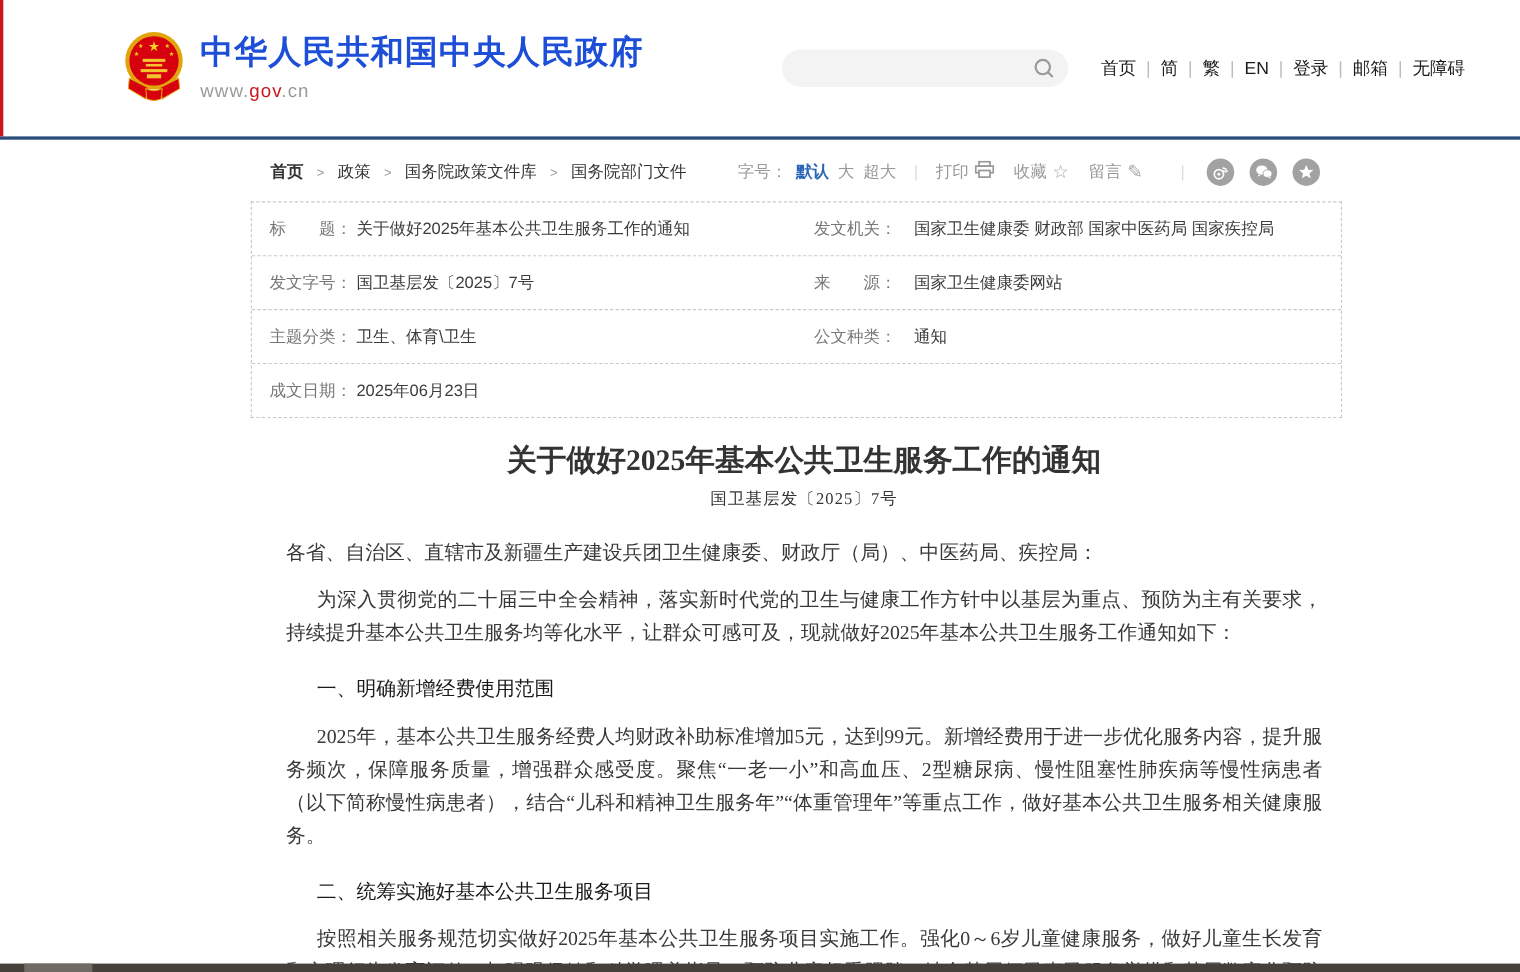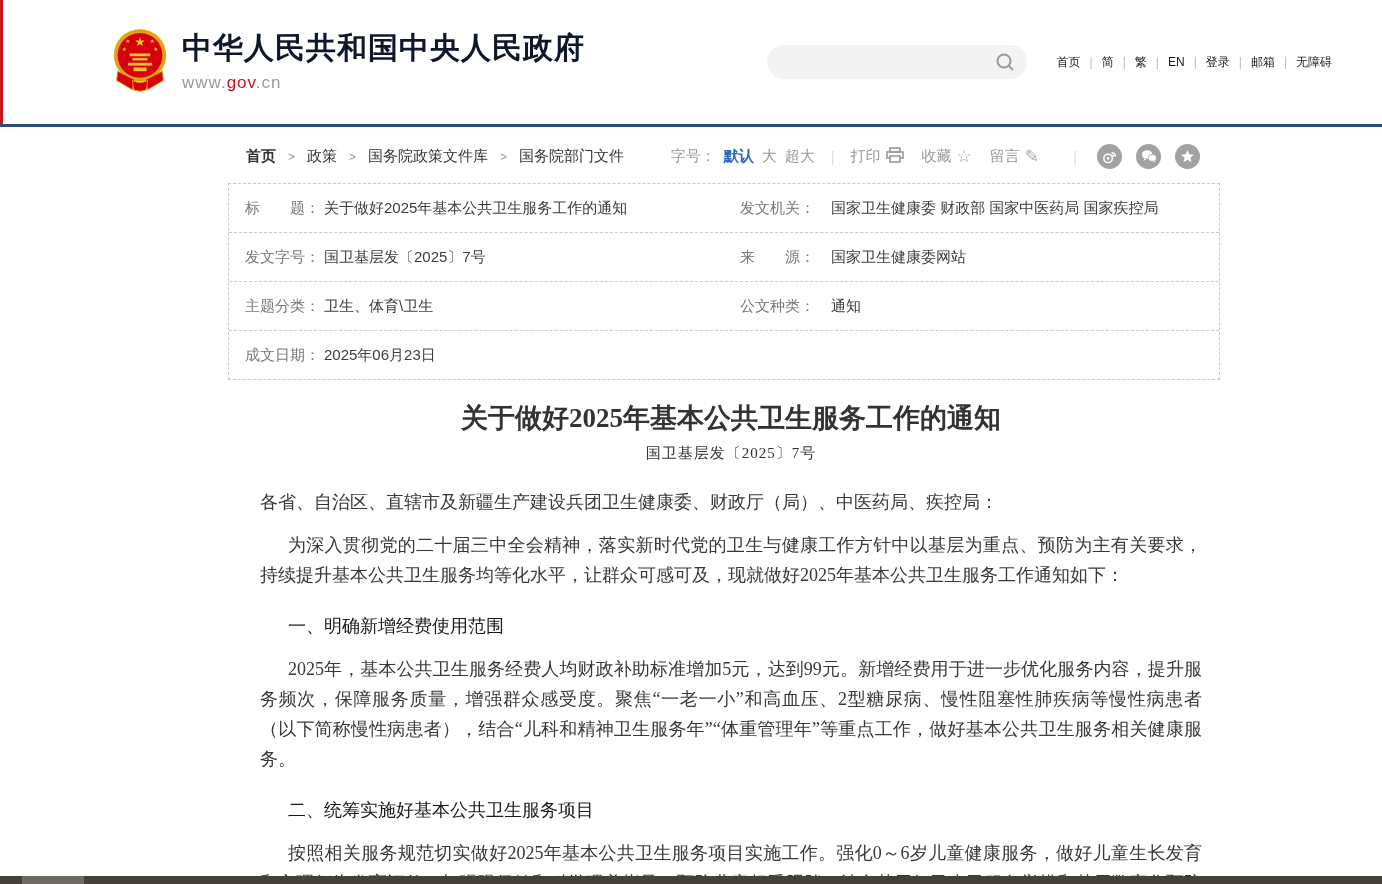--- a/index.html
+++ b/index.html
@@ -5,29 +5,29 @@
   html,body{margin:0;padding:0;background:#fff;}
   .page{position:relative;width:1382px;height:884px;background:#fff;overflow:hidden;
         font-family:"Liberation Sans",sans-serif;}
 
   
   .red-edge{position:absolute;left:0;top:0;width:3px;height:124px;background:#c7161e;z-index:9;}
   header{height:124px;border-bottom:3px solid #2b4d7c;background:#fff;}
   .header-inner{display:flex;align-items:center;justify-content:space-between;
                 height:124px;padding:0 50px 0 112px;}
   .brand{display:flex;align-items:center;gap:14px;cursor:pointer;}
-  .site-title{font-size:30px;font-weight:bold;color:#0f172a;letter-spacing:1px;line-height:1.1;}
+  .site-title{font-size:30px;font-weight:bold;color:#1d4ed8;letter-spacing:1px;line-height:1.1;}
   .site-url{font-size:17px;color:#9a9a9a;margin-top:9px;letter-spacing:1px;}
   .site-url .red{color:#c7161e;}
   .header-right{display:flex;align-items:center;gap:30px;}
   .searchbox{position:relative;width:260px;height:34px;background:#f3f3f3;border-radius:17px;}
   .searchbox input{position:absolute;left:14px;top:0;width:200px;height:34px;border:none;
                    background:transparent;outline:none;font-size:15px;color:#333;}
   .searchbox .mag{position:absolute;right:12px;top:7px;}
-  .topnav{font-size:12px;color:#1a1a1a;white-space:nowrap;}
+  .topnav{font-size:16px;color:#1a1a1a;white-space:nowrap;}
   .topnav a{color:#1a1a1a;text-decoration:none;}
   .topnav .nsep{color:#bbb;padding:0 9px;font-weight:normal;}
 
   
   .toolrow{display:flex;justify-content:space-between;align-items:center;
            margin:15px 182px 0 246px;height:28px;}
   .crumbs{font-size:15px;color:#333;white-space:nowrap;}
   .crumbs a{color:#333;text-decoration:none;}
   .crumbs a.first{font-weight:bold;}
   .crumbs .csep{color:#999;padding:0 12px;font-size:12px;}

